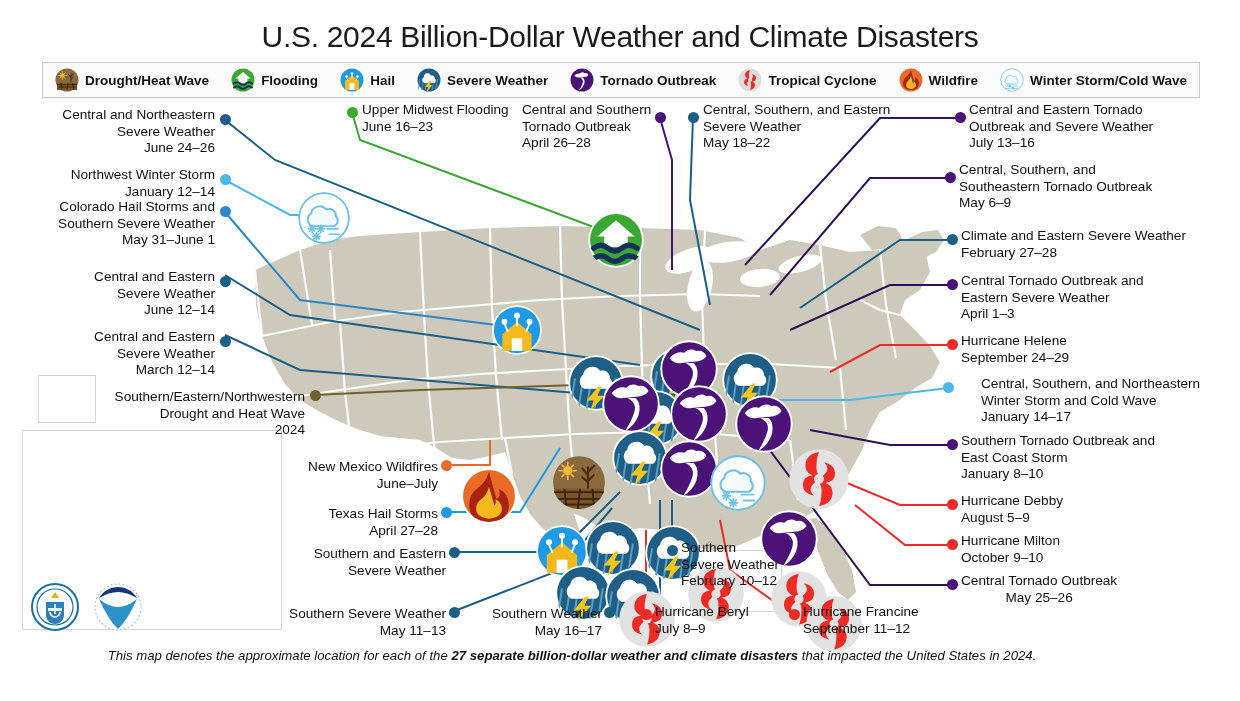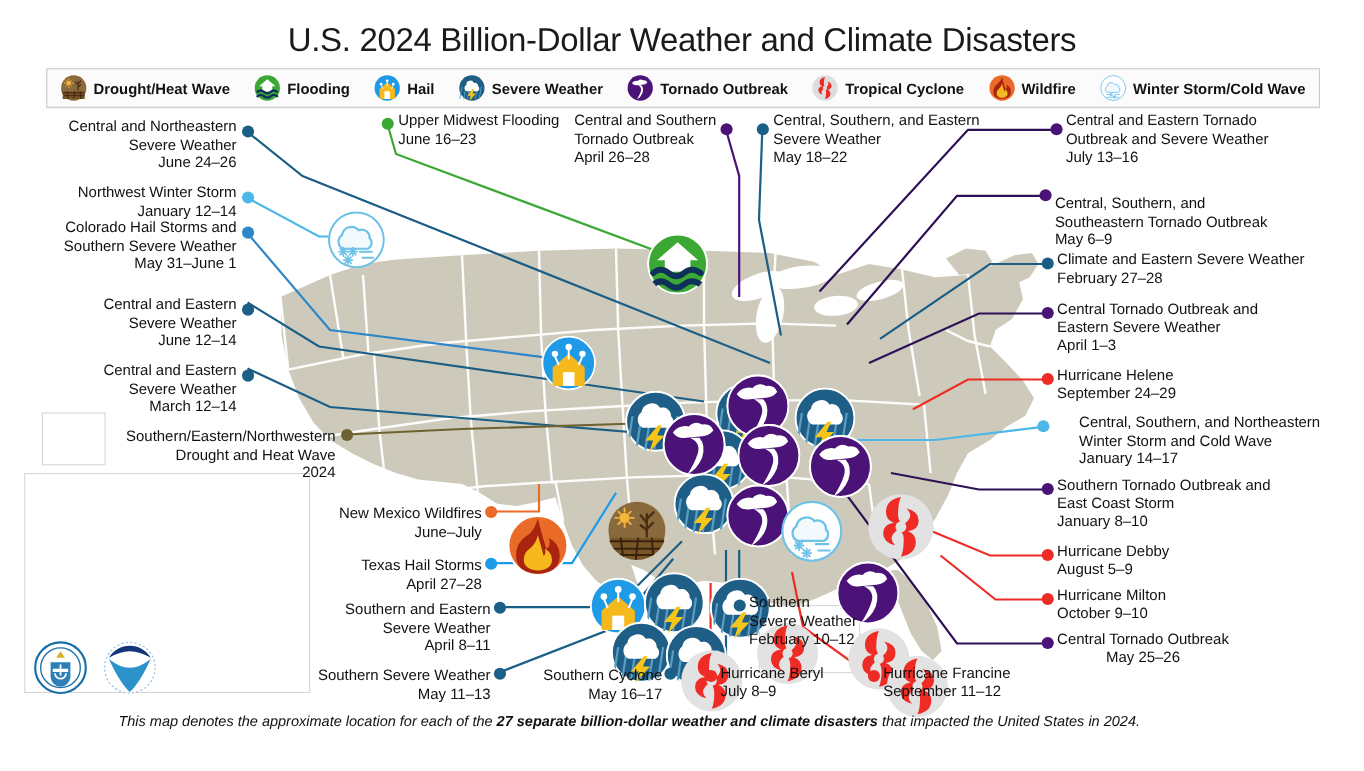--- a/index.html
+++ b/index.html
@@ -797,21 +797,21 @@
   </div>
 
   <div class="dot" style="left:955px;top:12px;background:#4b1277;"></div>
   <div class="callout right" style="left:969px;top:2px;">
     <span class="ln">Central and Eastern Tornado</span>
     <span class="ln">Outbreak and Severe Weather</span>
     <span class="ln">July 13–16</span>
   </div>
 
   <div class="dot" style="left:945px;top:72px;background:#4b1277;"></div>
-  <div class="callout right" style="left:959px;top:62px;margin-top:15px;">
+  <div class="callout right" style="left:959px;top:62px;">
     <span class="ln">Central, Southern, and</span>
     <span class="ln">Southeastern Tornado Outbreak</span>
     <span class="ln">May 6–9</span>
   </div>
 
   <div class="dot" style="left:947px;top:134px;background:#1b5e86;"></div>
   <div class="callout right" style="left:961px;top:128px;">
     <span class="ln">Climate and Eastern Severe Weather</span>
     <span class="ln">February 27–28</span>
   </div>
@@ -869,32 +869,31 @@
 
   <div class="callout left" style="left:230px;top:406px;width:208px;">
     <span class="ln">Texas Hail Storms</span>
     <span class="ln">April 27–28</span>
   </div>
   <div class="dot" style="left:441px;top:407px;background:#1e9ae6;"></div>
 
   <div class="callout left" style="left:230px;top:446px;width:216px;">
     <span class="ln">Southern and Eastern</span>
     <span class="ln">Severe Weather</span>
-    <span class="ln">April 8–11</span>
   </div>
   <div class="dot" style="left:449px;top:447px;background:#1b5e86;"></div>
 
   <div class="callout left" style="left:230px;top:506px;width:216px;">
     <span class="ln">Southern Severe Weather</span>
     <span class="ln">May 11–13</span>
   </div>
   <div class="dot" style="left:449px;top:507px;background:#1b5e86;"></div>
 
   <div class="callout left" style="left:420px;top:506px;width:182px;">
-    <span class="ln">Southern Cyclone</span>
+    <span class="ln">Southern Weather</span>
     <span class="ln">May 16–17</span>
   </div>
   <div class="dot" style="left:604px;top:507px;background:#1b5e86;"></div>
 
   <div class="dot" style="left:667px;top:445px;background:#1b5e86;"></div>
   <div class="callout right" style="left:681px;top:440px;">
     <span class="ln">Southern</span>
     <span class="ln">Severe Weather</span>
     <span class="ln">February 10–12</span>
   </div>

